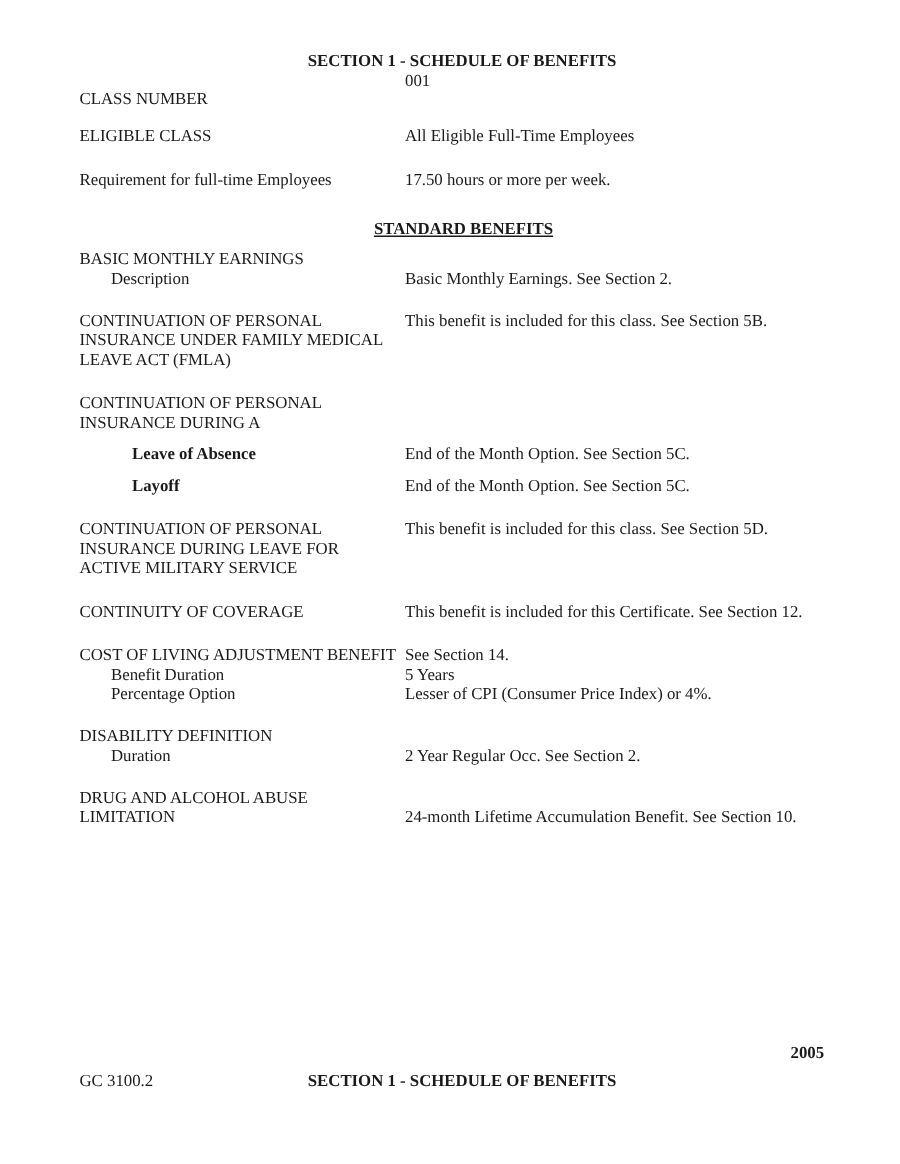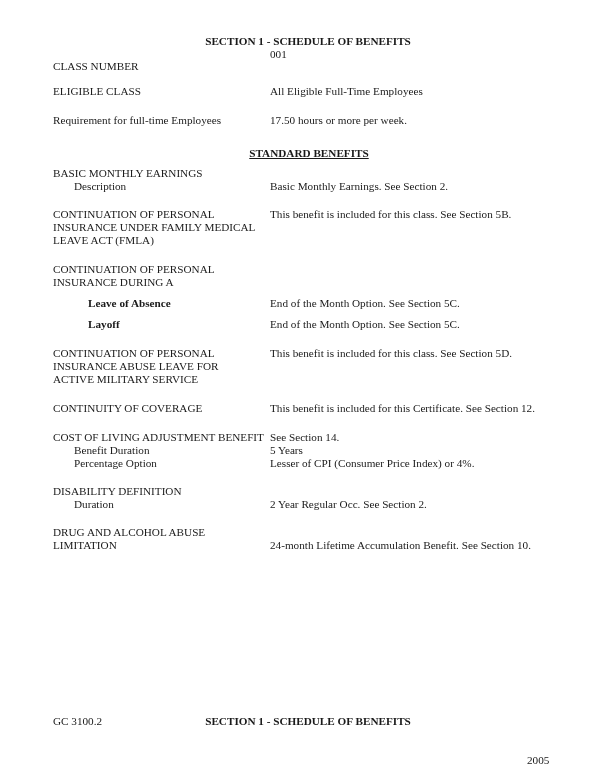--- a/index.html
+++ b/index.html
@@ -30,21 +30,21 @@
       font-weight: bold;
       text-decoration: underline;
       font-size: 11.2px;
     }
     .lbl { left: 53px; }
     .sub { left: 74px; }
     .sub2 { left: 88px; font-weight: bold; }
     .val { left: 270px; }
     .footer-left { left: 53px; top: 715px; }
     .footer-center { left: 0; width: 616px; text-align: center; top: 715px; font-weight: bold; }
-    .footer-right { left: 527px; top: 754px; }
+    .footer-right { left: 527px; top: 696px; font-weight: bold; }
   </style>
 </head>
 <body>
 
 <div>
 
   <div class="abs title">SECTION 1 - SCHEDULE OF BENEFITS</div>
 
   <div class="abs lbl" style="top:60px">CLASS NUMBER</div>
   <div class="abs val" style="top:48px">001</div>
@@ -69,21 +69,21 @@
   <div class="abs lbl" style="top:263px">CONTINUATION OF PERSONAL</div>
   <div class="abs lbl" style="top:276px">INSURANCE DURING A</div>
 
   <div class="abs sub2" style="top:297px">Leave of Absence</div>
   <div class="abs val" style="top:297px">End of the Month Option.  See Section 5C.</div>
 
   <div class="abs sub2" style="top:318px">Layoff</div>
   <div class="abs val" style="top:318px">End of the Month Option.  See Section 5C.</div>
 
   <div class="abs lbl" style="top:347px">CONTINUATION OF PERSONAL</div>
-  <div class="abs lbl" style="top:360px">INSURANCE ABUSE LEAVE FOR</div>
+  <div class="abs lbl" style="top:360px">INSURANCE DURING LEAVE FOR</div>
   <div class="abs lbl" style="top:373px">ACTIVE MILITARY SERVICE</div>
   <div class="abs val" style="top:347px">This benefit is included for this class.  See Section 5D.</div>
 
   <div class="abs lbl" style="top:402px">CONTINUITY OF COVERAGE</div>
   <div class="abs val" style="top:402px">This benefit is included for this Certificate.  See Section 12.</div>
 
   <div class="abs lbl" style="top:431px">COST OF LIVING ADJUSTMENT BENEFIT</div>
   <div class="abs val" style="top:431px">See Section 14.</div>
   <div class="abs sub" style="top:444px">Benefit Duration</div>
   <div class="abs val" style="top:444px">5 Years</div>

